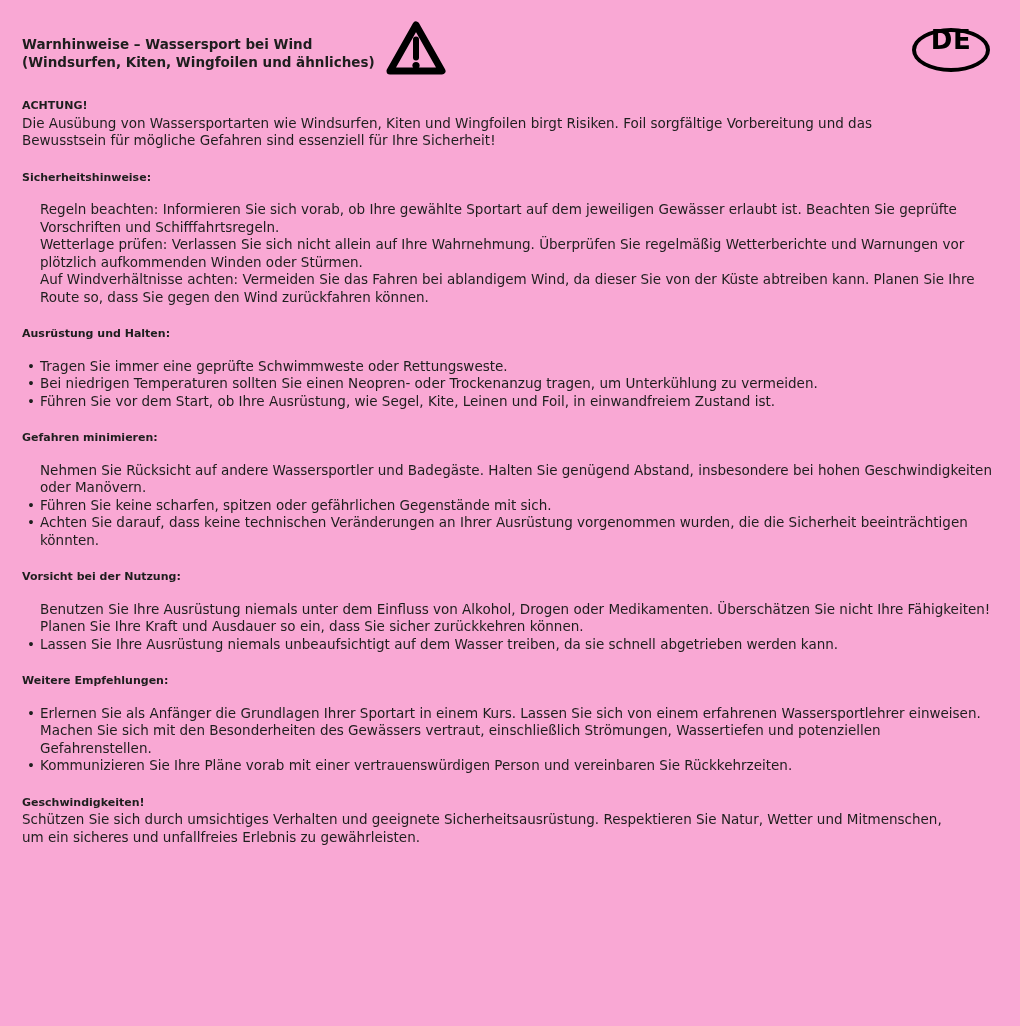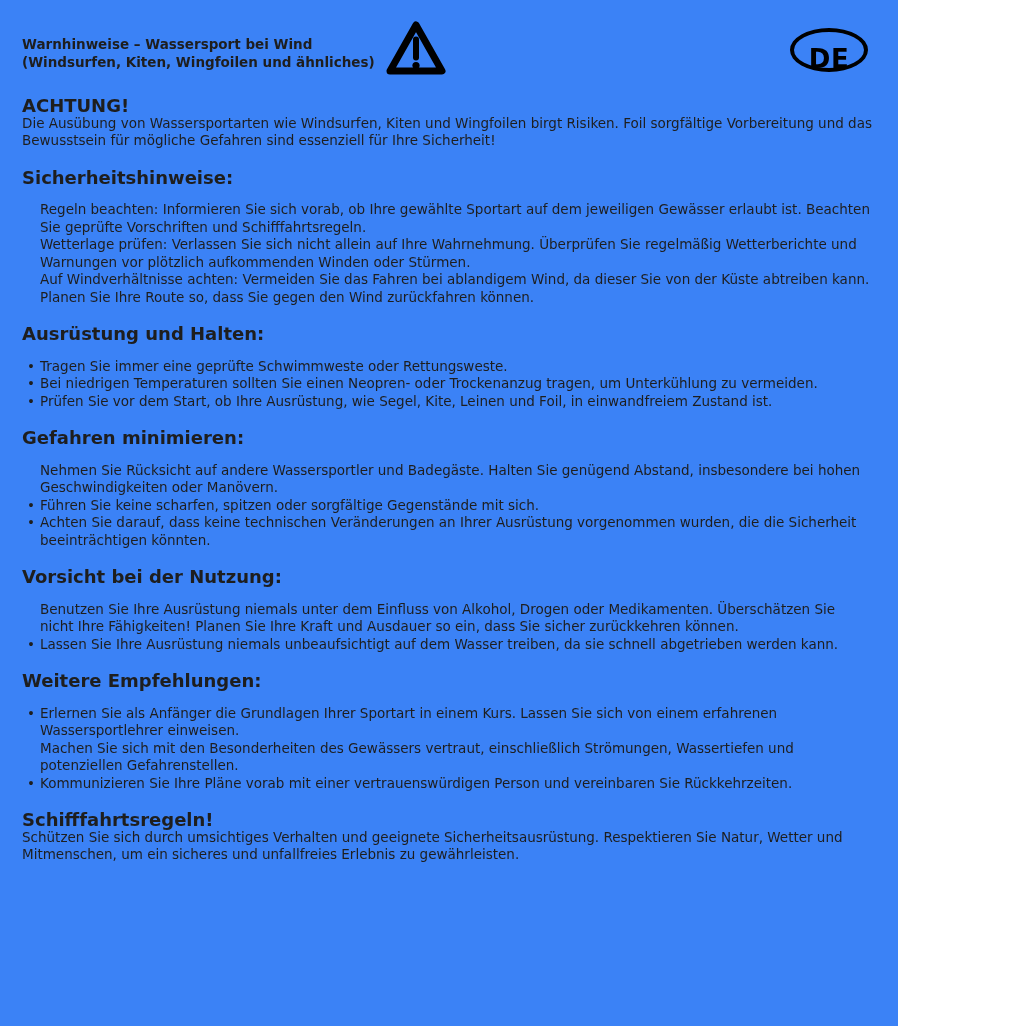--- a/index.html
+++ b/index.html
@@ -1,49 +1,49 @@
 <!DOCTYPE html>
 <html lang="de"><head>
 <meta charset="utf-8">
 <style>
   html, body { margin: 0; padding: 0; background: #ffffff; }
   .page {
     position: relative;
-    width: 898px;
+    width: 1020px;
     min-height: 1026px;
     box-sizing: border-box;
     padding: 36px 26px 40px 22px;
-    background: #3b82f6;
+    background: #f9a8d4;
     font-family: "DejaVu Sans", "Liberation Sans", sans-serif;
     font-size: 13.5px;
     line-height: 17.5px;
     color: #1e1e1e;
   }
   .doc-header { display: flex; align-items: flex-start; }
   .title-block { font-weight: bold; white-space: nowrap; }
   .warning-svg { margin-left: 10px; margin-top: -16px; flex: 0 0 auto; }
   .lang-badge {
     margin-left: auto;
     margin-top: -8px;
     margin-right: 4px;
     width: 70px;
     height: 36px;
     border: 4px solid #000;
     border-radius: 50%;
     display: flex;
-    align-items: flex-end;
+    align-items: flex-start;
     justify-content: center;
     font-weight: bold;
     font-size: 26px;
     letter-spacing: 0.5px;
     color: #000;
     flex: 0 0 auto;
   }
   h2 {
-    font-size: 18px;
+    font-size: 11px;
     line-height: 17.5px;
     font-weight: bold;
     margin: 19px 0 15px 0;
   }
   h2.tight { margin-bottom: 0; }
   p { margin: 0; }
   .intro-body, .outro-body { max-width: 924px; }
   .section-items { }
   .li {
     position: relative;
@@ -97,32 +97,32 @@
     <div class="li">
       <span class="marker">•</span>
       <span class="txt">Tragen Sie immer eine geprüfte Schwimmweste oder Rettungsweste.</span>
     </div>
     <div class="li">
       <span class="marker">•</span>
       <span class="txt">Bei niedrigen Temperaturen sollten Sie einen Neopren- oder Trockenanzug tragen, um Unterkühlung zu vermeiden.</span>
     </div>
     <div class="li">
       <span class="marker">•</span>
-      <span class="txt">Prüfen Sie vor dem Start, ob Ihre Ausrüstung, wie Segel, Kite, Leinen und Foil, in einwandfreiem Zustand ist.</span>
+      <span class="txt">Führen Sie vor dem Start, ob Ihre Ausrüstung, wie Segel, Kite, Leinen und Foil, in einwandfreiem Zustand ist.</span>
     </div>
   </div>
 
   <h2>Gefahren minimieren:</h2>
   <div class="section-items">
     <div class="li">
       <span class="txt">Nehmen Sie Rücksicht auf andere Wassersportler und Badegäste. Halten Sie genügend Abstand, insbesondere bei hohen Geschwindigkeiten oder Manövern.</span>
     </div>
     <div class="li">
       <span class="marker">•</span>
-      <span class="txt">Führen Sie keine scharfen, spitzen oder sorgfältige Gegenstände mit sich.</span>
+      <span class="txt">Führen Sie keine scharfen, spitzen oder gefährlichen Gegenstände mit sich.</span>
     </div>
     <div class="li">
       <span class="marker">•</span>
       <span class="txt">Achten Sie darauf, dass keine technischen Veränderungen an Ihrer Ausrüstung vorgenommen wurden, die die Sicherheit beeinträchtigen könnten.</span>
     </div>
   </div>
 
   <h2>Vorsicht bei der Nutzung:</h2>
   <div class="section-items">
     <div class="li">
@@ -142,16 +142,16 @@
     </div>
     <div class="li">
       <span class="txt">Machen Sie sich mit den Besonderheiten des Gewässers vertraut, einschließlich Strömungen, Wassertiefen und potenziellen Gefahrenstellen.</span>
     </div>
     <div class="li">
       <span class="marker">•</span>
       <span class="txt">Kommunizieren Sie Ihre Pläne vorab mit einer vertrauenswürdigen Person und vereinbaren Sie Rückkehrzeiten.</span>
     </div>
   </div>
 
-  <h2 class="tight">Schifffahrtsregeln!</h2>
+  <h2 class="tight">Geschwindigkeiten!</h2>
   <p class="outro-body">Schützen Sie sich durch umsichtiges Verhalten und geeignete Sicherheitsausrüstung. Respektieren Sie Natur, Wetter und Mitmenschen, um ein sicheres und unfallfreies Erlebnis zu gewährleisten.</p>
 
 </div>
 
 </body></html>

